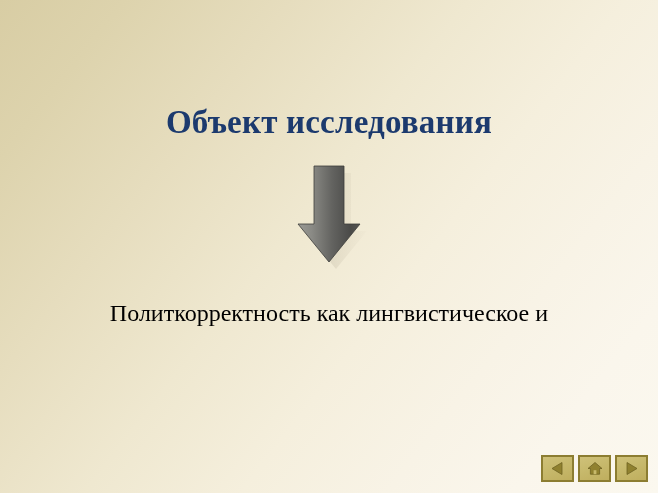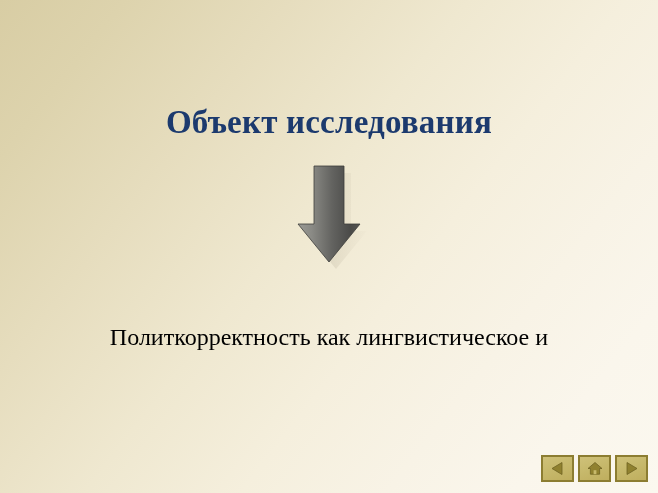--- a/index.html
+++ b/index.html
@@ -65,21 +65,20 @@
     position: absolute;
     left: 46px;
     top: 295px;
     width: 566px;
     text-align: center;
     font-family: "Liberation Serif", "DejaVu Serif", serif;
     font-weight: normal;
     font-size: 24px;
     line-height: 37px;
     color: #000000;
-    margin-top: 24px;
   }
   .body-text .line {
     display: block;
   }
 
   
   .nav-bar {
     position: absolute;
     left: 541px;
     top: 455px;

